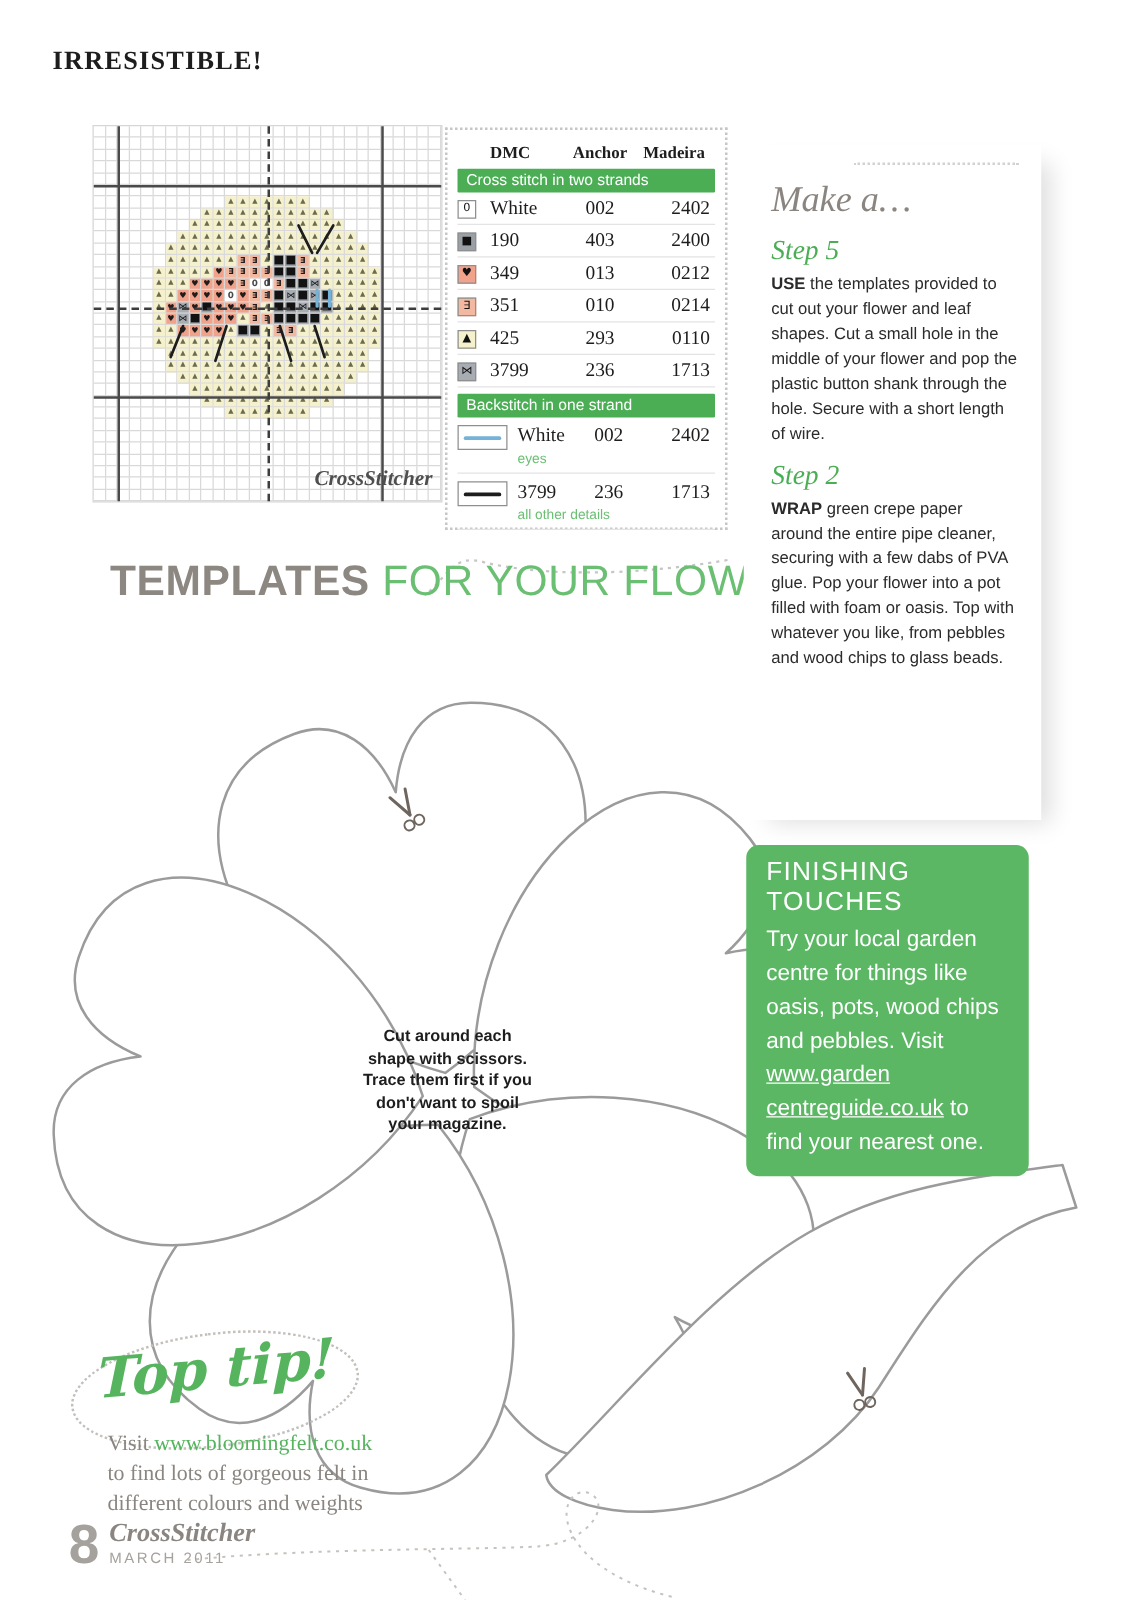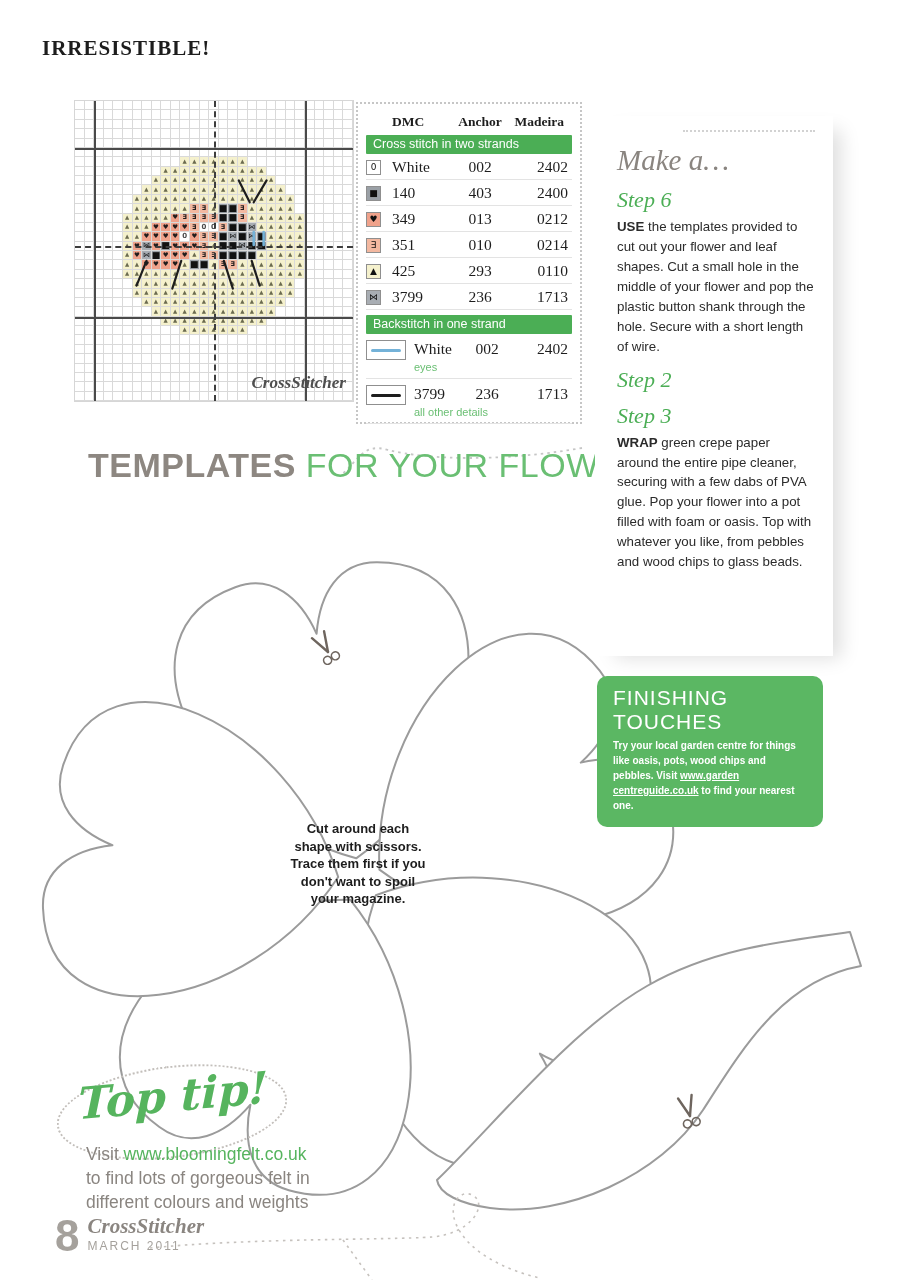--- a/index.html
+++ b/index.html
@@ -79,30 +79,30 @@
   .flower-svg { position:absolute; left:25px; top:518px; z-index:1; }
 
   .cut-note { position:absolute; left:280px; top:820px; width:156px; text-align:center;
               font-weight:700; font-size:13px; line-height:1.35; color:#1d1d1d;
               white-space:pre-line; z-index:5; }
 
   
   .finish-box { position:absolute; left:597px; top:676px; width:226px; background:#5bb763;
                 border-radius:10px; padding:10px 16px 14px; color:#fff; z-index:6; }
   .finish-title { font-weight:300; font-size:21px; letter-spacing:1px; margin-bottom:4px; }
-  .finish-body { font-weight:700; font-size:10px; line-height:1.5; }
+  .finish-body { font-weight:400; font-size:18px; line-height:1.5; }
   .finish-body .link { text-decoration:underline; }
 
   
   .tip-ellipse { position:absolute; left:56px; top:1066px; width:232px; height:92px;
                  border:2px dotted #c3bfbb; border-radius:50%; transform:rotate(-7deg); z-index:1; }
   .tip-script { position:absolute; left:78px; top:1070px; font-family:"DejaVu Serif", serif;
                 font-style:italic; font-weight:700; font-size:44px; color:#56b45e;
                 transform:rotate(-5deg) skewX(-6deg); z-index:2; }
-  .tip-text { position:absolute; left:86px; top:1142px; font-family:Liberation Sans, sans-serif;
+  .tip-text { position:absolute; left:86px; top:1142px; font-family:Liberation Serif, serif;
               font-size:17.5px; line-height:1.38; color:#8a8580; z-index:2; }
   .tip-text .link { color:#56b45e; }
   .tip-rest { white-space:pre-line; }
 
   
   .footer { position:absolute; left:55px; top:1216px; display:flex; align-items:flex-start; z-index:3; }
   .page-num { font-size:44px; font-weight:700; color:#a5a19c; line-height:0.9; }
   .footer-logo { margin-left:8px; }
   .mag-name { font-family:"Liberation Serif", serif; font-style:italic; font-weight:700;
               font-size:21px; color:#8a8580; line-height:1; }
@@ -1081,21 +1081,21 @@
     <div class="key-bar">Cross stitch in two strands</div>
 
     <div class="key-row">
       <span class="swatch" style="background: rgb(255, 255, 255);">0</span>
       <span class="kv">White</span>
       <span class="kv center">002</span>
       <span class="kv right">2402</span>
     </div>
     <div class="key-row">
       <span class="swatch" style="background: rgb(154, 160, 166);">■</span>
-      <span class="kv">140</span>
+      <span class="kv">190</span>
       <span class="kv center">403</span>
       <span class="kv right">2400</span>
     </div>
     <div class="key-row">
       <span class="swatch" style="background: rgb(240, 162, 139);">♥</span>
       <span class="kv">349</span>
       <span class="kv center">013</span>
       <span class="kv right">0212</span>
     </div>
     <div class="key-row">
@@ -1141,28 +1141,27 @@
 
   <svg class="key-tail" width="270" height="70" viewBox="0 0 270 70">
     <path d="M252 30 C 170 44 100 42 58 32 C 32 24 28 44 10 58" fill="none" stroke="#c6c6c6" stroke-width="1.8" stroke-dasharray="2.5 4"></path>
   </svg>
 
   <aside class="howto">
     <div class="dotted-top"></div>
     <div class="kicker">Make a…</div>
 
     <div>
-      <div class="step-title">Step 6</div>
+      <div class="step-title">Step 5</div>
       <p class="step-body"><b>USE</b><span> the templates provided to cut out your flower and leaf shapes. Cut a small hole in the middle of your flower and pop the plastic button shank through the hole. Secure with a short length of wire.</span></p>
     </div>
     <div>
       <div class="step-title">Step 2</div>
     </div>
     <div>
-      <div class="step-title">Step 3</div>
       <p class="step-body"><b>WRAP</b><span> green crepe paper around the entire pipe cleaner, securing with a few dabs of PVA glue. Pop your flower into a pot filled with foam or oasis. Top with whatever you like, from pebbles and wood chips to glass beads.</span></p>
     </div>
   </aside>
 
   <h2 class="templates-h"><span class="t-bold">TEMPLATES</span><span class="t-light"> FOR YOUR FLOWER</span></h2>
 
   <svg class="flower-svg" width="845" height="724" viewBox="0 0 845 724">
     <g transform="translate(335 362)" fill="#ffffff" stroke="#9b9b9b" stroke-width="2" stroke-linejoin="round">
       <path transform="rotate(-10)" d="M0,-22 C-148,-92 -206,-286 -72,-310 C-34,-317 -10,-289 0,-250 C10,-289 34,-317 72,-310 C206,-286 148,-92 0,-22 Z"></path>
       <path transform="rotate(62)" d="M0,-22 C-148,-92 -206,-286 -72,-310 C-34,-317 -10,-289 0,-250 C10,-289 34,-317 72,-310 C206,-286 148,-92 0,-22 Z"></path>

